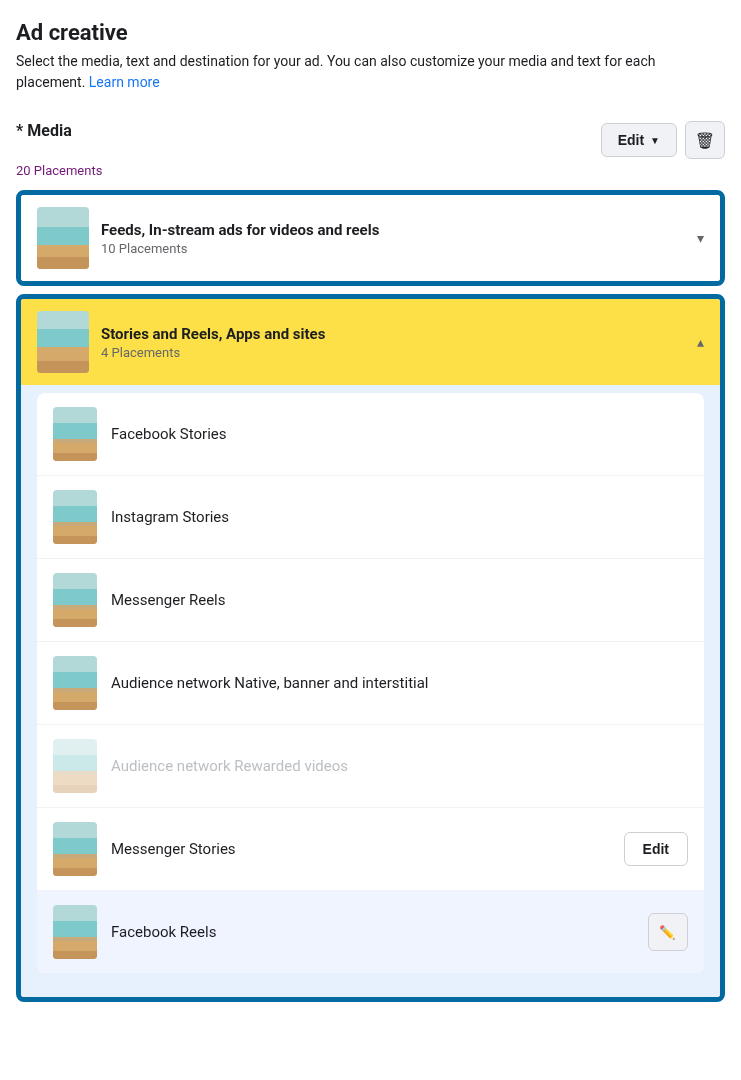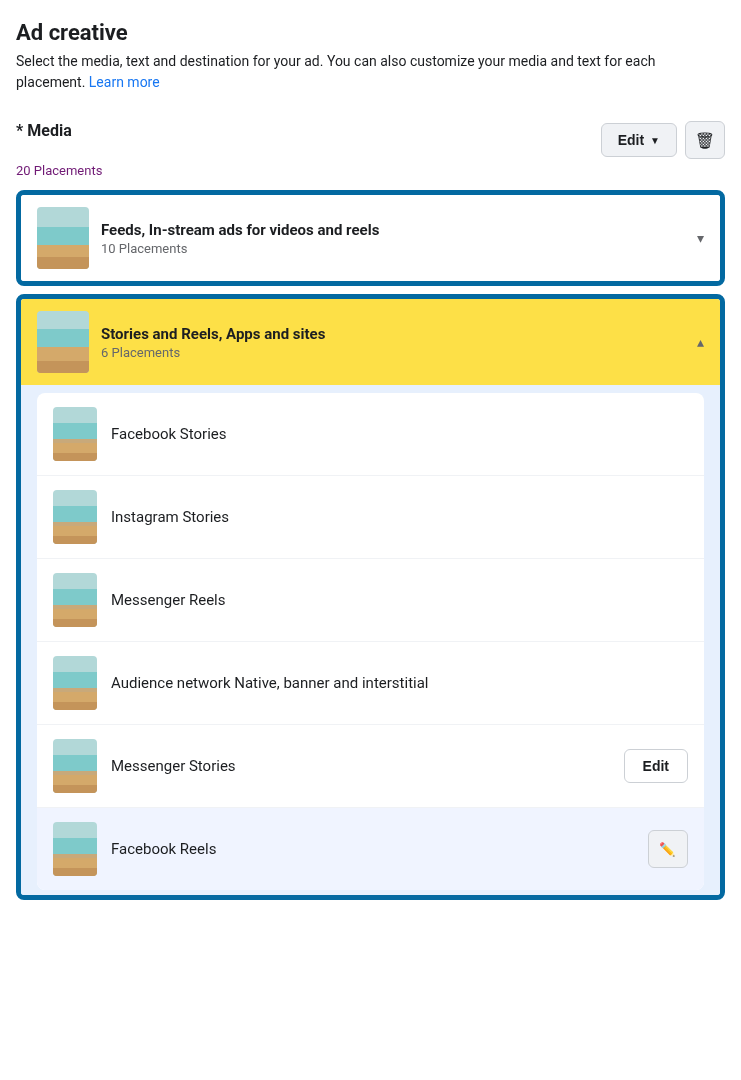--- a/index.html
+++ b/index.html
@@ -140,21 +140,21 @@
     }
 
     .chevron-icon {
       font-size: 14px;
       color: #65676b;
       margin-left: 8px;
     }
 
     .placement-items-container {
       background: #e7f0fd;
-      padding: 8px 16px 5px 16px;
+      padding: 8px 16px 24px 16px;
     }
 
     .placement-items-inner {
       background: #fff;
       border-radius: 8px;
       overflow: hidden;
     }
 
     .placement-item {
       display: flex;
@@ -274,21 +274,21 @@
         <svg viewBox="0 0 52 62" xmlns="http://www.w3.org/2000/svg">
           <rect width="52" height="62" fill="#b2d8d8"></rect>
           <rect x="0" y="28" width="52" height="34" fill="#c8a97a"></rect>
           <rect x="0" y="18" width="52" height="18" fill="#7ecaca"></rect>
           <rect x="0" y="36" width="52" height="14" fill="#d4a96a"></rect>
           <rect x="0" y="50" width="52" height="12" fill="#c4945a"></rect>
         </svg>
       </div>
       <div class="placement-group-info">
         <div class="placement-group-title">Stories and Reels, Apps and sites</div>
-        <div class="placement-group-sub">6 Placements</div>
+        <div class="placement-group-sub">4 Placements</div>
       </div>
       <span class="chevron-icon">▴</span>
     </div>
 
     <div class="placement-items-container">
       <div class="placement-items-inner">
 
         <div class="placement-item">
           <div class="thumb-small">
             <svg viewBox="0 0 44 54" xmlns="http://www.w3.org/2000/svg">
@@ -334,20 +334,32 @@
               <rect width="44" height="54" fill="#b2d8d8"></rect>
               <rect x="0" y="26" width="44" height="28" fill="#c8a97a"></rect>
               <rect x="0" y="16" width="44" height="16" fill="#7ecaca"></rect>
               <rect x="0" y="36" width="44" height="10" fill="#d4a96a"></rect>
               <rect x="0" y="46" width="44" height="8" fill="#c4945a"></rect>
             </svg>
           </div>
           <span class="placement-item-label">Audience network Native, banner and interstitial</span>
         </div>
 
+        <div class="placement-item disabled">
+          <div class="thumb-small">
+            <svg viewBox="0 0 44 54" xmlns="http://www.w3.org/2000/svg">
+              <rect width="44" height="54" fill="#b2d8d8"></rect>
+              <rect x="0" y="26" width="44" height="28" fill="#c8a97a"></rect>
+              <rect x="0" y="16" width="44" height="16" fill="#7ecaca"></rect>
+              <rect x="0" y="36" width="44" height="10" fill="#d4a96a"></rect>
+              <rect x="0" y="46" width="44" height="8" fill="#c4945a"></rect>
+            </svg>
+          </div>
+          <span class="placement-item-label" style="color:#bcc0c4;">Audience network Rewarded videos</span>
+        </div>
 
         <div class="placement-item">
           <div class="thumb-small">
             <svg viewBox="0 0 44 54" xmlns="http://www.w3.org/2000/svg">
               <rect width="44" height="54" fill="#b2d8d8"></rect>
               <rect x="0" y="26" width="44" height="28" fill="#c8a97a"></rect>
               <rect x="0" y="16" width="44" height="16" fill="#7ecaca"></rect>
               <rect x="0" y="36" width="44" height="10" fill="#d4a96a"></rect>
               <rect x="0" y="46" width="44" height="8" fill="#c4945a"></rect>
             </svg>

